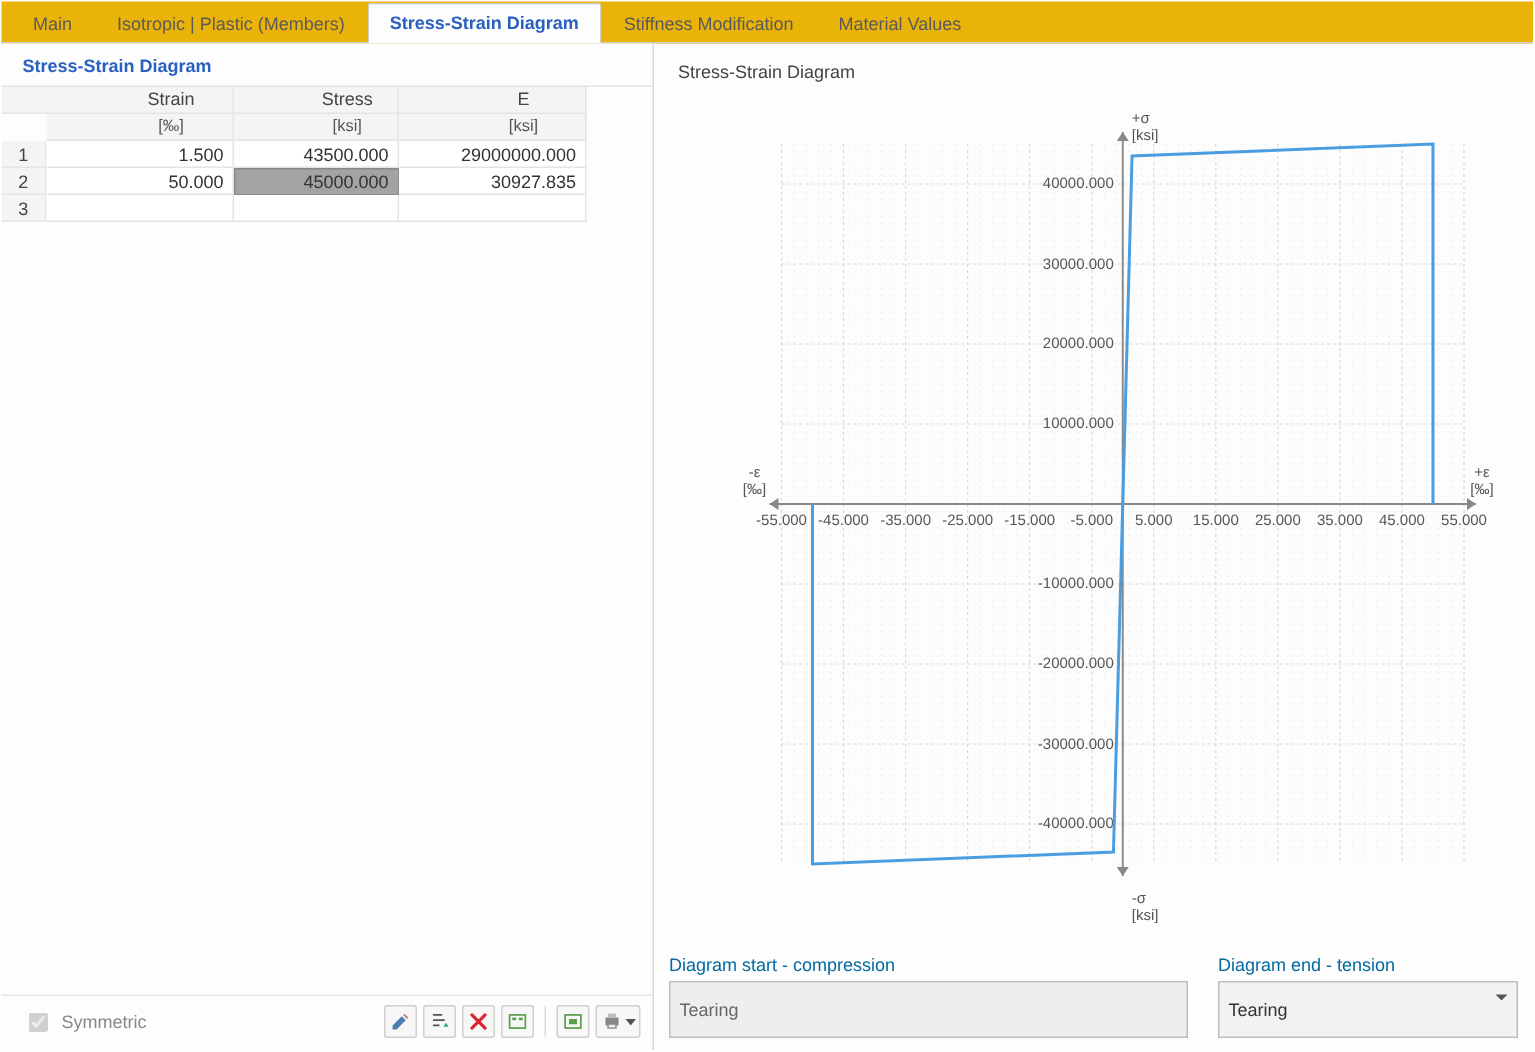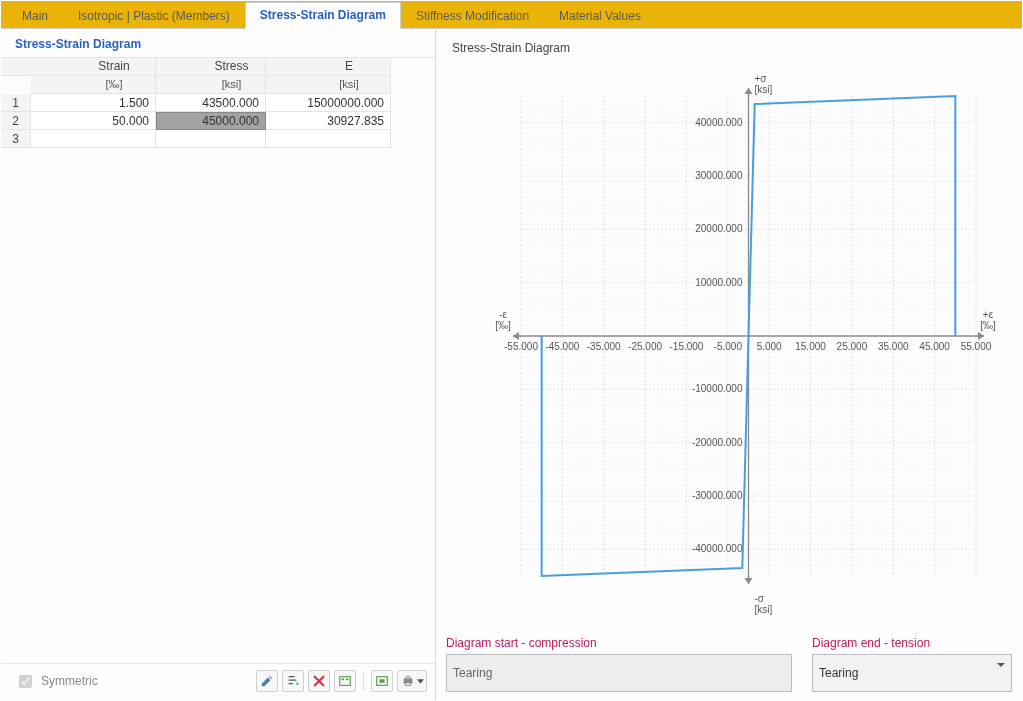--- a/index.html
+++ b/index.html
@@ -25,21 +25,21 @@
   .tool-row { display:flex; align-items:center; gap:4px; }
   .tool-btn { width:22px; height:22px; border:1px solid #cfcfcf; background:#f7f7f7; border-radius:2px; display:flex; align-items:center; justify-content:center; cursor:pointer; }
   .tool-btn svg { width:14px; height:14px; }
   .sep { width:1px; height:20px; background:#ddd; margin:0 3px; }
 
   .right-pane { flex:1; display:flex; flex-direction:column; padding: 8px 10px 8px 10px; }
   .chart-title { color:#444; font-size:12px; padding:4px 0 6px 6px; }
   .chart-box { flex:1; position:relative;  }
   .bottom-opts { display:flex; gap:20px; padding-top:8px; }
   .opt-group { flex:1; display:flex; flex-direction:column; gap:4px; }
-  .opt-label { color:#be185d; font-size:12px; }
+  .opt-label { color:#0369a1; font-size:12px; }
   .select, .readonly { height:38px; border:1px solid #bdbdbd; background:#f2f2f2; padding:2px 22px 2px 6px; font-size:12px; color:#333; position:relative; display:flex; align-items:center; }
   .select::after { content:""; position:absolute; right:6px; top:8px; border:4px solid transparent; border-top-color:#555; }
   .readonly { background:#eeeeee; color:#666; }
 </style>
 </head>
 <body>
 
 <div class="app">
   <div class="tabs">
     <div class="tab">Main</div>
@@ -74,21 +74,21 @@
         <div class="th unit-row">
             <span class="unit">[ksi]</span>
           </div>
         <div class="th unit-row">
             <span class="unit">[ksi]</span>
           </div>
 
         <div class="td row-no">1</div>
         <div class="td cell-r">1.500</div>
         <div class="td cell-r">43500.000</div>
-        <div class="td cell-r">15000000.000</div>
+        <div class="td cell-r">29000000.000</div>
 
         <div class="td row-no">2</div>
         <div class="td cell-r">50.000</div>
         <div class="td cell-r cell-sel">45000.000</div>
         <div class="td cell-r">30927.835</div>
 
         <div class="td row-no">3</div>
         <div class="td cell-empty"></div>
         <div class="td cell-empty"></div>
         <div class="td cell-empty"></div>

